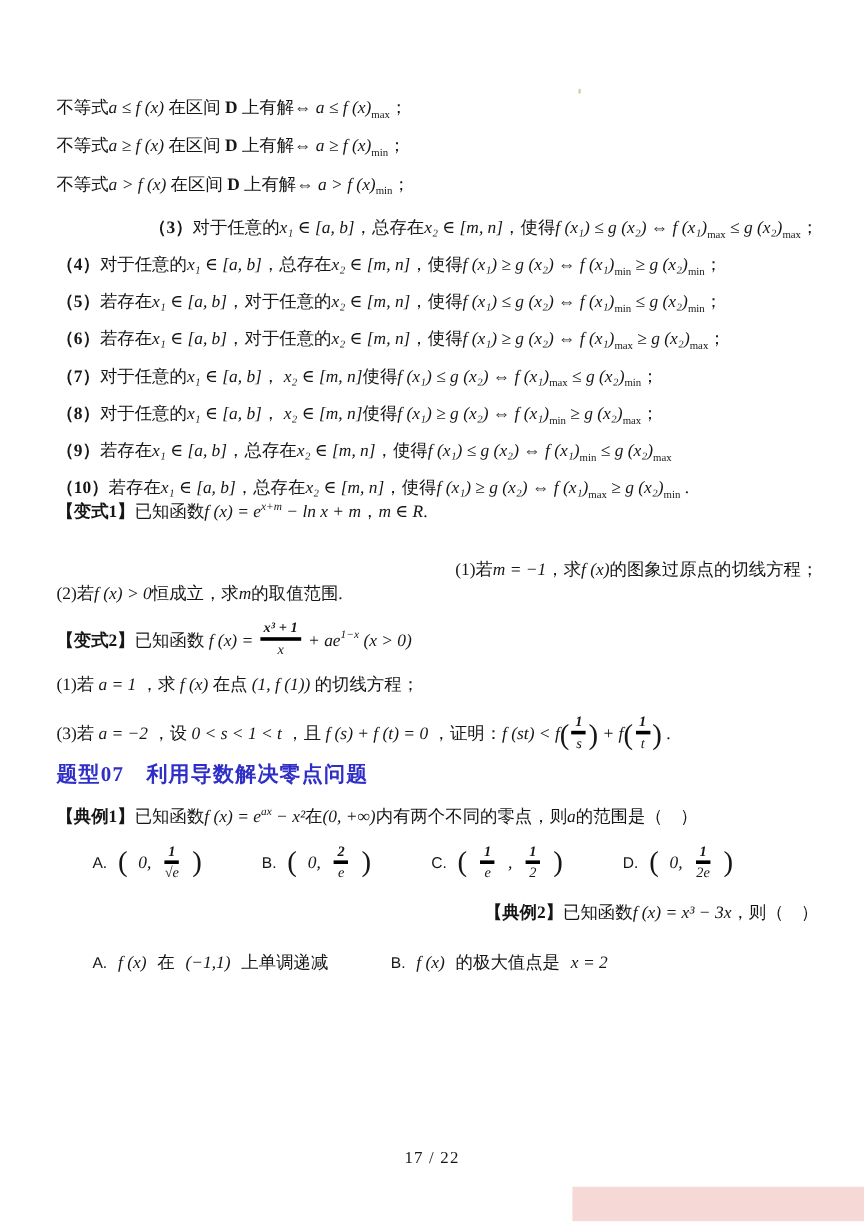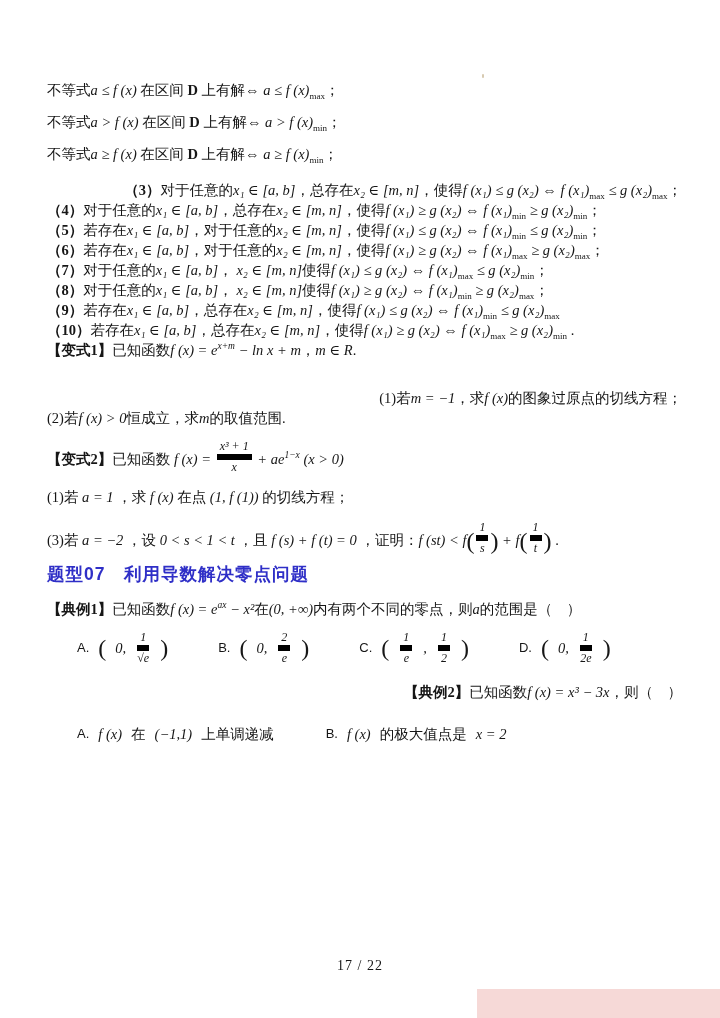--- a/index.html
+++ b/index.html
@@ -9,48 +9,48 @@
   .content{position:absolute;left:47px;top:80px;width:635px;}
   .line{white-space:nowrap;font-size:14.5px;line-height:20px;}
   .cjk{font-style:normal;}
   .math{font-style:italic;}
   .bold{font-weight:bold;}
   .lbl{font-weight:bold;}
   sub.ss{font-size:9px;font-style:normal;vertical-align:-4px;line-height:0;}
   sup.ss{font-size:9.5px;font-style:italic;vertical-align:6px;line-height:0;}
   .frac{display:inline-block;vertical-align:-0.62em;text-align:center;font-size:12px;
         line-height:1.12;font-style:italic;margin:0 2px;}
-  .frac .num{display:block;padding:0 3px 1px;border-bottom:6px solid #000000;}
+  .frac .num{display:block;padding:0 3px 1px;border-bottom:3px solid #000000;font-weight:bold;}
   .frac .den{display:block;padding-top:1px;}
   .bigp{font-size:24px;font-style:normal;vertical-align:-4px;line-height:0;}
   .hd{color:var(--heading);font-weight:bold;font-size:17.5px;letter-spacing:1px;
-      font-family:Liberation Sans, sans-serif;}
+      font-family:Liberation Serif, serif;}
   .choices,.choices2{display:flex;align-items:center;padding-left:30px;}
   .choices{gap:50px;}
   .choices2{gap:52px;}
   .opt{display:flex;align-items:center;gap:9px;}
   .opt-label{font-family:"Liberation Sans","DejaVu Sans",sans-serif;font-size:13px;font-style:normal;}
-  .mt0{margin-top:0;} .mt8{margin-top:8px;} .mt11{} .mt12{margin-top:12px;}
+  .mt0{margin-top:0;} .mt8{margin-top:8px;} .mt11{margin-top:11px;} .mt12{margin-top:12px;}
   .mt14{margin-top:14px;} .mt16{margin-top:16px;text-align:right;} .mt18{} .mt22{margin-top:22px;}
   .mt25{} .mt28{margin-top:28px;text-align:right;}
   .footer{position:absolute;top:924px;left:0;width:720px;text-align:center;
           font-size:14px;letter-spacing:1px;margin-top:34px;}
   .pink-bar{position:absolute;left:477px;top:989px;width:243px;height:29px;background:var(--bar);}
   .speck{position:absolute;left:482px;top:74px;width:2px;height:4px;background:#cdbd9e;
          opacity:.8;border-radius:1px;}
 </style>
 </head>
 <body>
 
 <div class="page">
   <div class="speck"></div>
   <div class="content" id="content">
       <div class="line mt0"><span class="cjk">不等式</span><span class="math">a ≤ f (x) </span><span class="cjk">在区间 </span><span class="bold">D</span><span class="cjk"> 上有解</span><span class="math">⇔ a ≤ f (x)</span><sub class="ss">max</sub><span class="cjk">；</span></div>
+      <div class="line mt12"><span class="cjk">不等式</span><span class="math">a ≥ f (x) </span><span class="cjk">在区间 </span><span class="bold">D</span><span class="cjk"> 上有解</span><span class="math">⇔ a ≥ f (x)</span><sub class="ss">min</sub><span class="cjk">；</span></div>
       <div class="line mt12"><span class="cjk">不等式</span><span class="math">a &gt; f (x) </span><span class="cjk">在区间 </span><span class="bold">D</span><span class="cjk"> 上有解</span><span class="math">⇔ a &gt; f (x)</span><sub class="ss">min</sub><span class="cjk">；</span></div>
-      <div class="line mt12"><span class="cjk">不等式</span><span class="math">a ≥ f (x) </span><span class="cjk">在区间 </span><span class="bold">D</span><span class="cjk"> 上有解</span><span class="math">⇔ a ≥ f (x)</span><sub class="ss">min</sub><span class="cjk">；</span></div>
       <div class="line mt16"><span class="bold">（3）</span><span class="cjk">对于任意的</span><span class="math">x₁ ∈ [a, b]</span><span class="cjk">，总存在</span><span class="math">x₂ ∈ [m, n]</span><span class="cjk">，使得</span><span class="math">f (x₁) ≤ g (x₂) ⇔ f (x₁)</span><sub class="ss">max</sub><span class="math"> ≤ g (x₂)</span><sub class="ss">max</sub><span class="cjk">；</span></div>
       <div class="line mt11"><span class="bold">（4）</span><span class="cjk">对于任意的</span><span class="math">x₁ ∈ [a, b]</span><span class="cjk">，总存在</span><span class="math">x₂ ∈ [m, n]</span><span class="cjk">，使得</span><span class="math">f (x₁) ≥ g (x₂) ⇔ f (x₁)</span><sub class="ss">min</sub><span class="math"> ≥ g (x₂)</span><sub class="ss">min</sub><span class="cjk">；</span></div>
       <div class="line mt11"><span class="bold">（5）</span><span class="cjk">若存在</span><span class="math">x₁ ∈ [a, b]</span><span class="cjk">，对于任意的</span><span class="math">x₂ ∈ [m, n]</span><span class="cjk">，使得</span><span class="math">f (x₁) ≤ g (x₂) ⇔ f (x₁)</span><sub class="ss">min</sub><span class="math"> ≤ g (x₂)</span><sub class="ss">min</sub><span class="cjk">；</span></div>
       <div class="line mt11"><span class="bold">（6）</span><span class="cjk">若存在</span><span class="math">x₁ ∈ [a, b]</span><span class="cjk">，对于任意的</span><span class="math">x₂ ∈ [m, n]</span><span class="cjk">，使得</span><span class="math">f (x₁) ≥ g (x₂) ⇔ f (x₁)</span><sub class="ss">max</sub><span class="math"> ≥ g (x₂)</span><sub class="ss">max</sub><span class="cjk">；</span></div>
       <div class="line mt11"><span class="bold">（7）</span><span class="cjk">对于任意的</span><span class="math">x₁ ∈ [a, b]</span><span class="cjk">， </span><span class="math">x₂ ∈ [m, n]</span><span class="cjk">使得</span><span class="math">f (x₁) ≤ g (x₂) ⇔ f (x₁)</span><sub class="ss">max</sub><span class="math"> ≤ g (x₂)</span><sub class="ss">min</sub><span class="cjk">；</span></div>
       <div class="line mt11"><span class="bold">（8）</span><span class="cjk">对于任意的</span><span class="math">x₁ ∈ [a, b]</span><span class="cjk">， </span><span class="math">x₂ ∈ [m, n]</span><span class="cjk">使得</span><span class="math">f (x₁) ≥ g (x₂) ⇔ f (x₁)</span><sub class="ss">min</sub><span class="math"> ≥ g (x₂)</span><sub class="ss">max</sub><span class="cjk">；</span></div>
       <div class="line mt11"><span class="bold">（9）</span><span class="cjk">若存在</span><span class="math">x₁ ∈ [a, b]</span><span class="cjk">，总存在</span><span class="math">x₂ ∈ [m, n]</span><span class="cjk">，使得</span><span class="math">f (x₁) ≤ g (x₂) ⇔ f (x₁)</span><sub class="ss">min</sub><span class="math"> ≤ g (x₂)</span><sub class="ss">max</sub></div>
       <div class="line mt11"><span class="bold">（10）</span><span class="cjk">若存在</span><span class="math">x₁ ∈ [a, b]</span><span class="cjk">，总存在</span><span class="math">x₂ ∈ [m, n]</span><span class="cjk">，使得</span><span class="math">f (x₁) ≥ g (x₂) ⇔ f (x₁)</span><sub class="ss">max</sub><span class="math"> ≥ g (x₂)</span><sub class="ss">min</sub><span class="cjk"> .</span></div>
       <div class="line mt25"><span class="lbl">【变式1】</span><span class="cjk">已知函数</span><span class="math">f (x) = e</span><sup class="ss">x+m</sup><span class="math"> − ln x + m</span><span class="cjk">，</span><span class="math">m ∈ R</span><span class="cjk">.</span></div>
       <div class="line mt28"><span class="cjk">(1)若</span><span class="math">m = −1</span><span class="cjk">，求</span><span class="math">f (x)</span><span class="cjk">的图象过原点的切线方程；</span></div>

